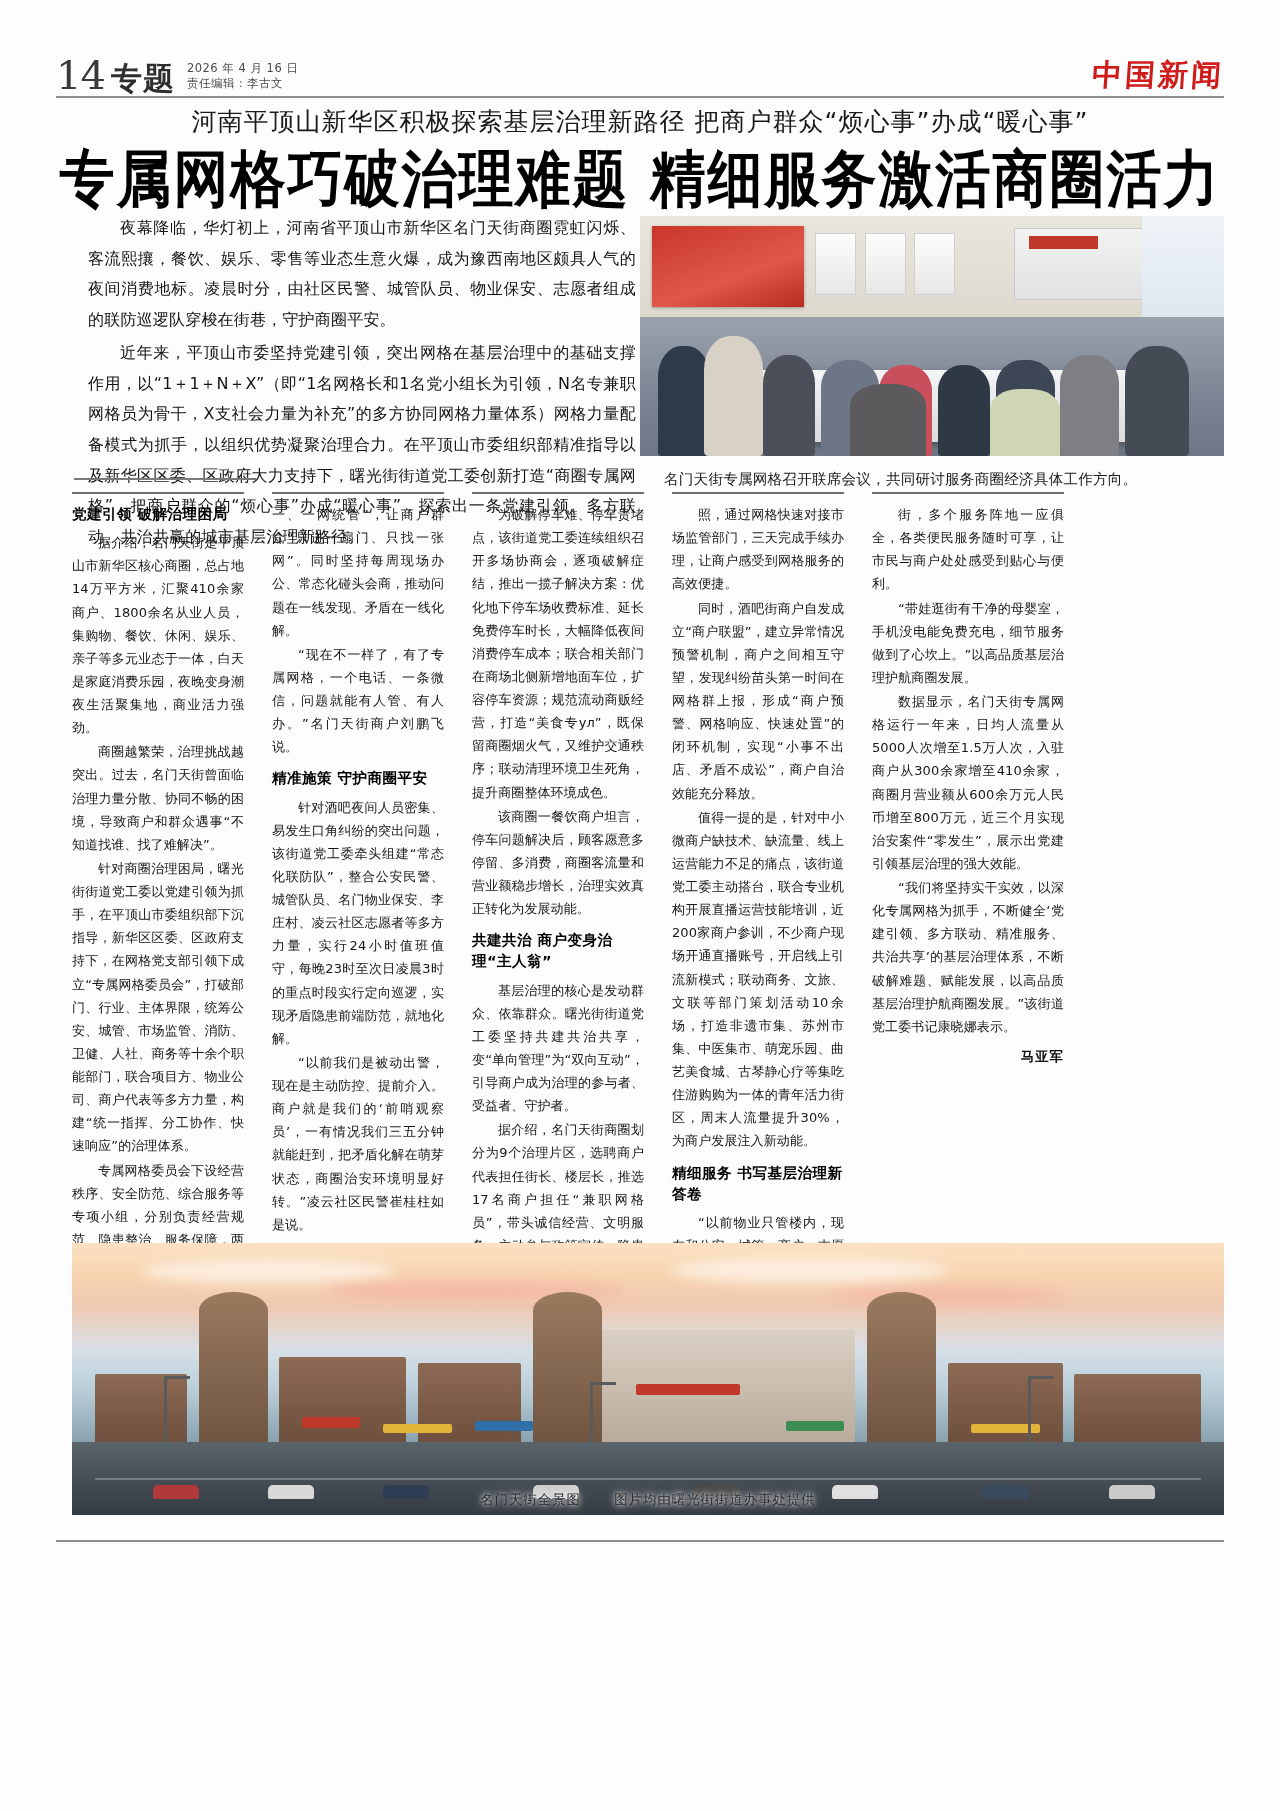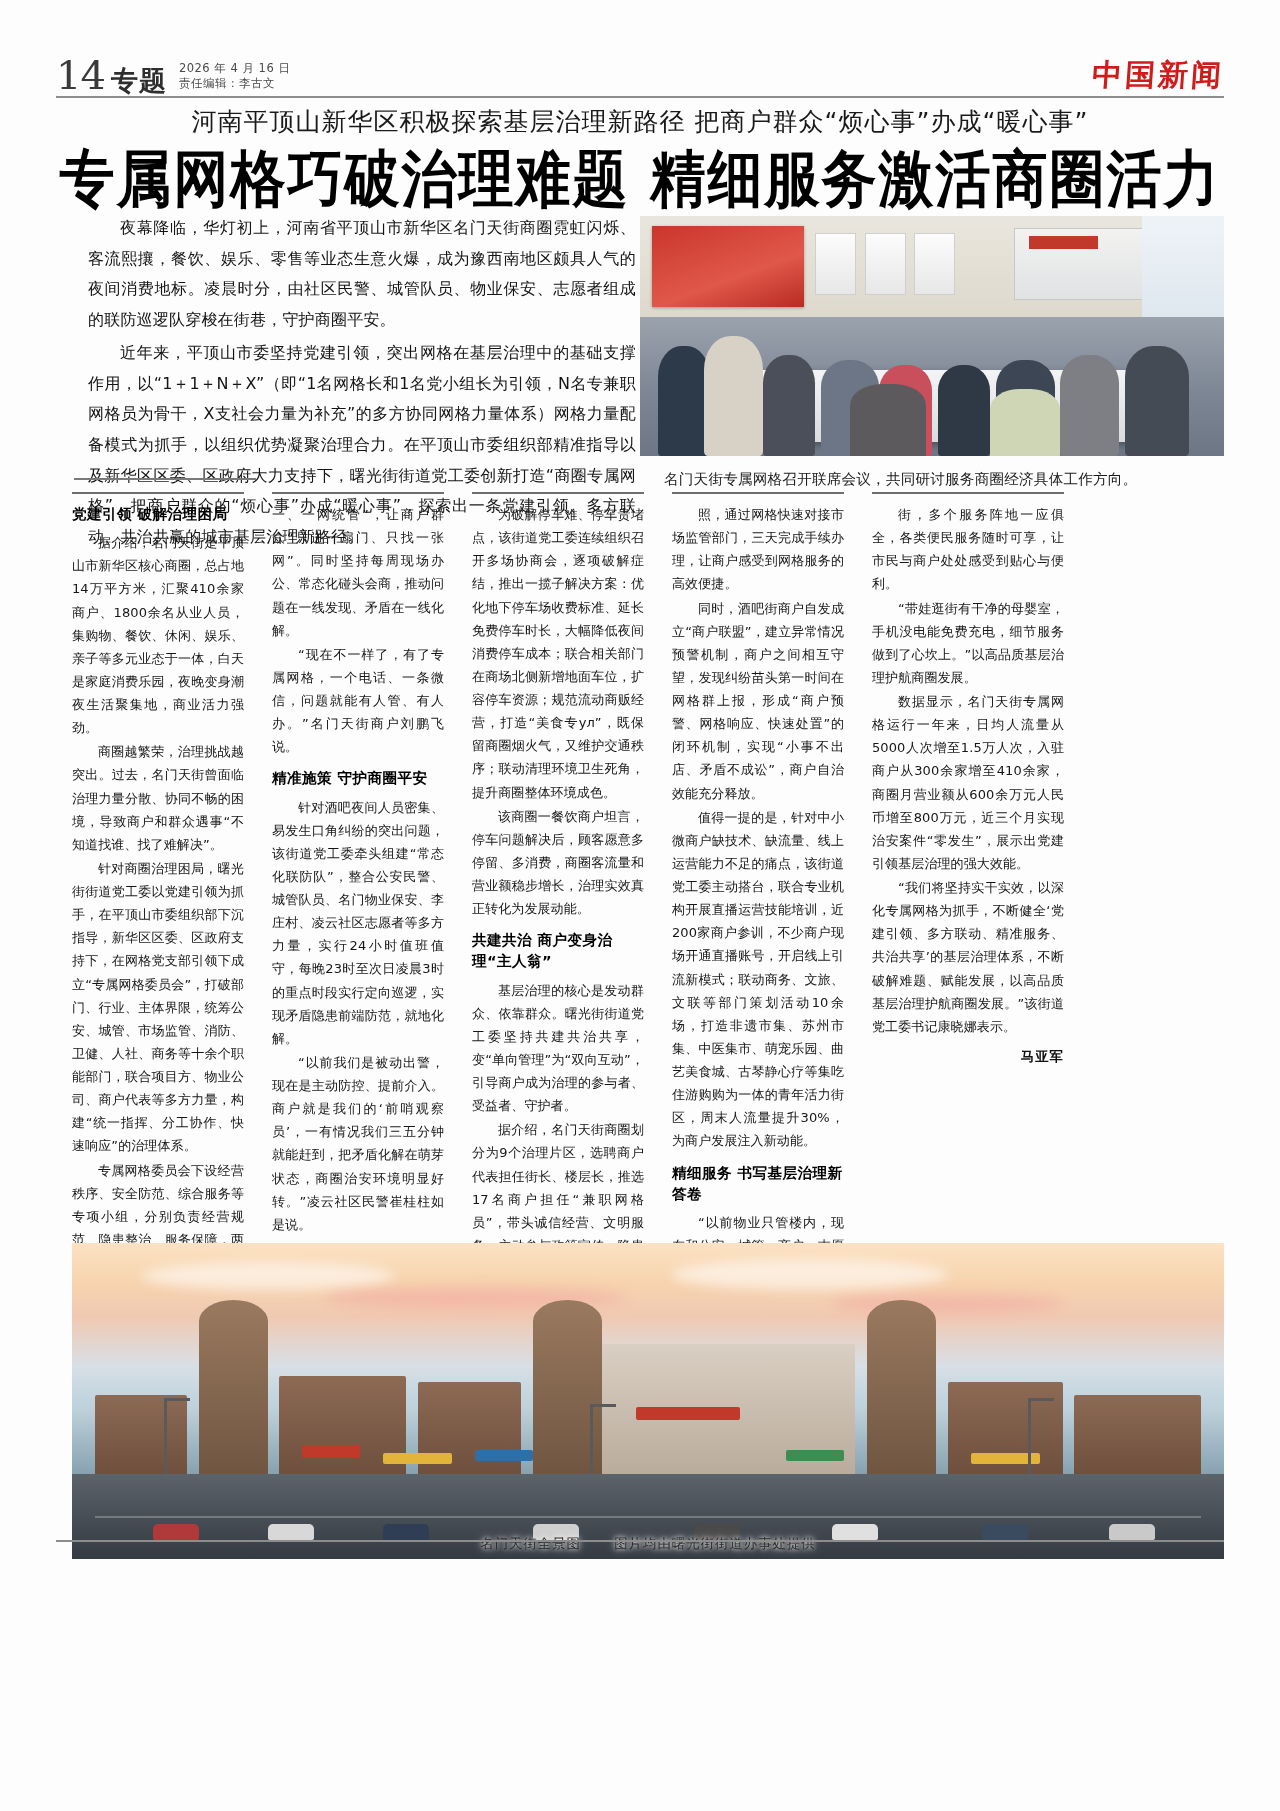--- a/index.html
+++ b/index.html
@@ -31,21 +31,21 @@
   }
   .folio-num {
     font-family: "DejaVu Serif", "Liberation Serif", serif;
     font-size: 40px;
     color: #3a3a3a;
     line-height: 0.95;
     letter-spacing: -1px;
     font-weight: 400;
   }
   .folio-section {
-    font-size: 27px;
+    font-size: 31px;
     color: #2e2e2e;
     font-weight: 700;
     line-height: 1;
     margin-left: 6px;
     letter-spacing: 1px;
   }
   .folio-meta {
     margin-left: 12px;
     padding-bottom: 2px;
     line-height: 1.35;
@@ -234,21 +234,21 @@
     color: #111;
     margin-top: 10px;
     letter-spacing: 1px;
   }
 
   
   .photo-bottom {
     position: absolute;
     left: 72px; top: 1243px;
     width: 1152px;
-    height: 316px;
+    height: 272px;
     overflow: hidden;
     background: linear-gradient(180deg,#f7d9b8 0%, #f3cfae 18%, #cfe0e8 46%, #8fa9b6 70%, #4e5a63 100%);
   }
   .sky {
     position:absolute; left:0; top:0; width:100%; height:52%;
     background: linear-gradient(180deg,#fbe2c2 0%, #f7d3ae 25%, #f0c9b2 45%, #d8dfe6 75%, #bcd2dd 100%);
   }
   .cloud {
     position:absolute; border-radius:50%;
     background: rgba(255,255,255,0.55);

